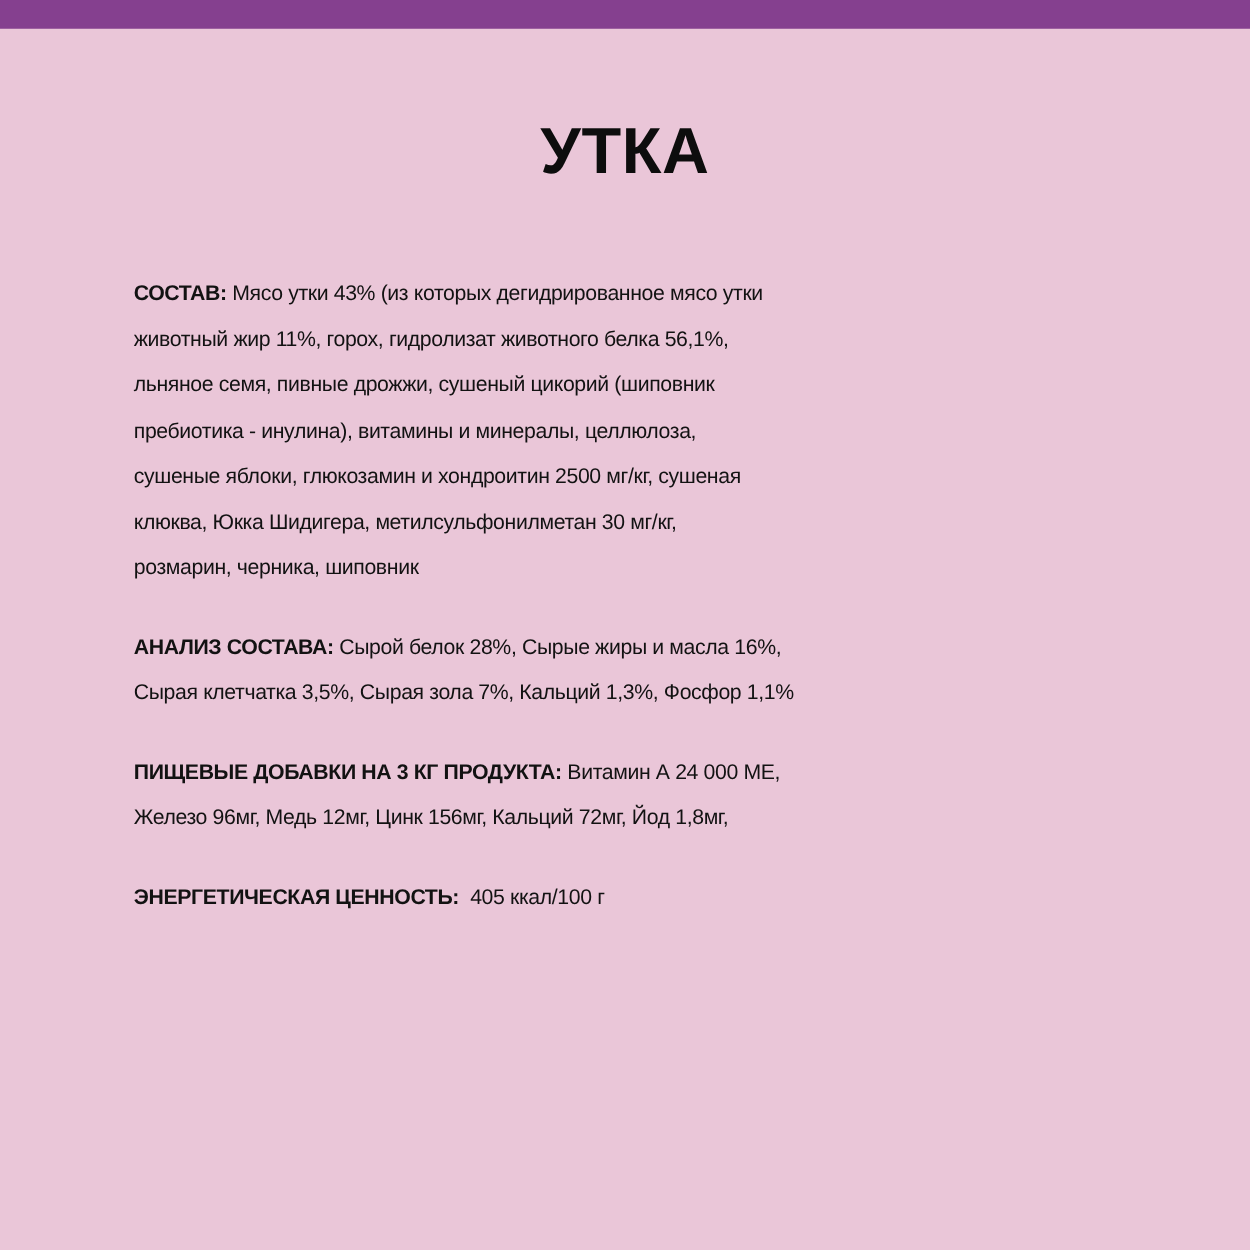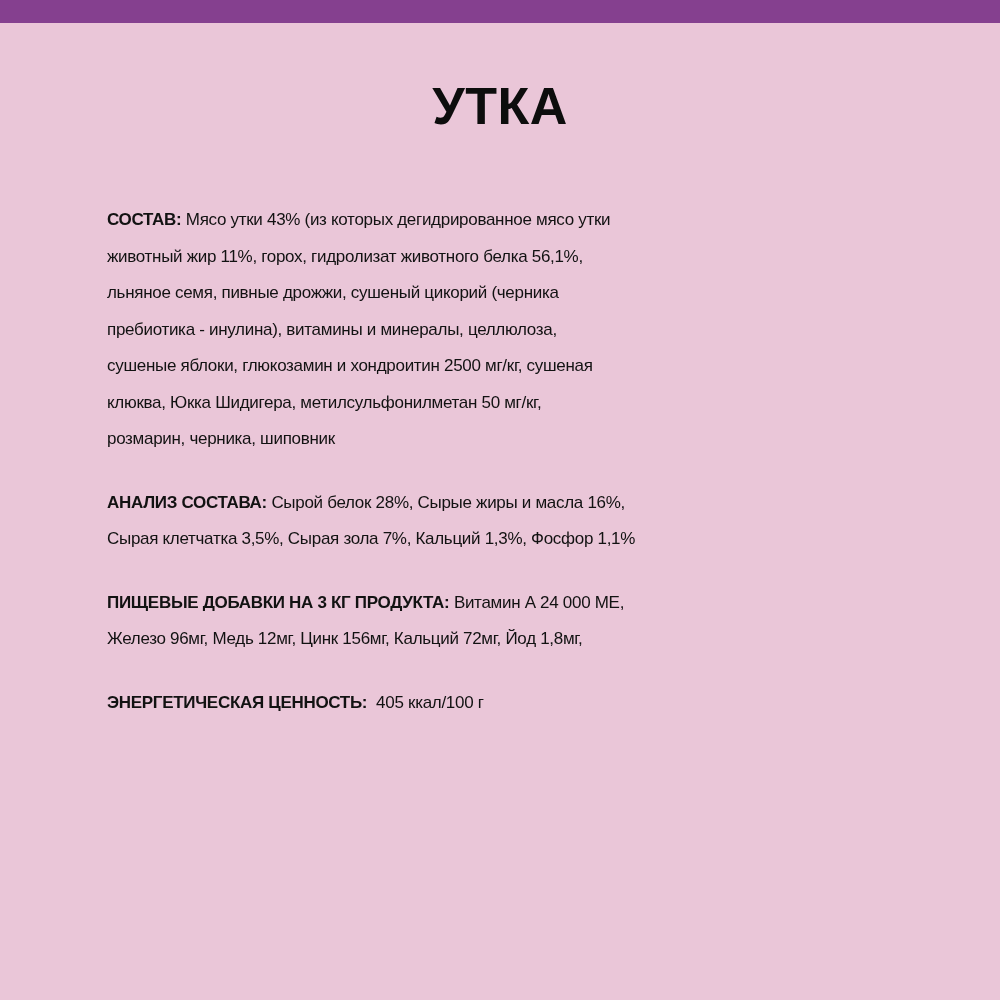--- a/index.html
+++ b/index.html
@@ -13,21 +13,21 @@
     overflow: hidden;
     font-family: "Liberation Sans", "DejaVu Sans", sans-serif;
     color: #121212;
   }
   .top-bar {
     width: 1000px;
     height: 23px;
     background: #85408f;
   }
   .title {
-    margin: 55px 0 0 0;
+    margin: 70px 0 0 0;
     text-align: center;
     font-size: 52px;
     font-weight: 700;
     letter-spacing: 0.5px;
     line-height: 1.1;
     color: #0d0d0d;
   }
   .content {
     margin: 67px 90px 0 107px;
     font-size: 17px;
@@ -51,24 +51,24 @@
 
 <div class="top-bar" style="background: rgb(133, 64, 143);"></div>
 
 <h1 class="title">УТКА</h1>
 
 <div class="content">
 
   <p class="section">
     <span class="line"><b class="lbl">СОСТАВ:</b> <span>Мясо утки 43% (из которых дегидрированное мясо утки</span></span>
     <span class="line">животный жир 11%, горох, гидролизат животного белка 56,1%,</span>
-    <span class="line">льняное семя, пивные дрожжи, сушеный цикорий (черника</span>
+    <span class="line">льняное семя, пивные дрожжи, сушеный цикорий (шиповник</span>
     <span class="line">пребиотика - инулина), витамины и минералы, целлюлоза,</span>
     <span class="line">сушеные яблоки, глюкозамин и хондроитин 2500 мг/кг, сушеная</span>
-    <span class="line">клюква, Юкка Шидигера, метилсульфонилметан 50 мг/кг,</span>
+    <span class="line">клюква, Юкка Шидигера, метилсульфонилметан 30 мг/кг,</span>
     <span class="line">розмарин, черника, шиповник</span>
   </p>
 
   <p class="section">
     <span class="line"><b class="lbl">АНАЛИЗ СОСТАВА:</b> <span>Сырой белок 28%, Сырые жиры и масла 16%,</span></span>
     <span class="line">Сырая клетчатка 3,5%, Сырая зола 7%, Кальций 1,3%, Фосфор 1,1%</span>
   </p>
 
   <p class="section">
     <span class="line"><b class="lbl">ПИЩЕВЫЕ ДОБАВКИ НА 3 КГ ПРОДУКТА:</b> <span>Витамин А 24 000 МЕ,</span></span>

